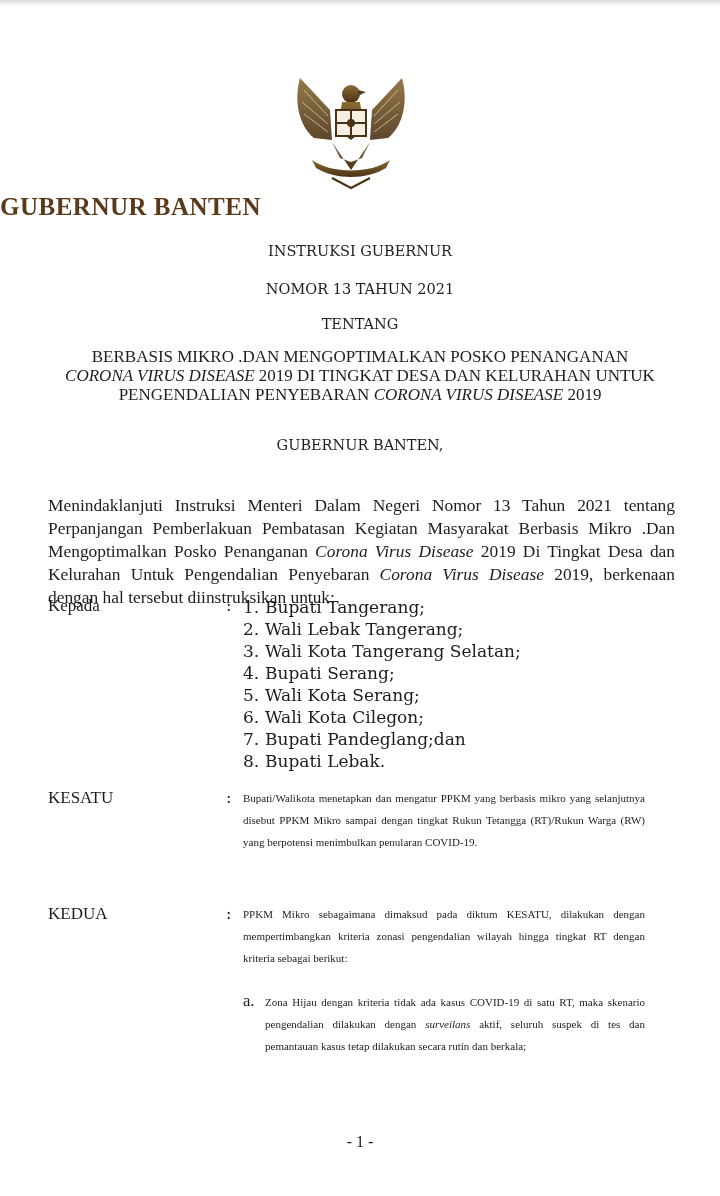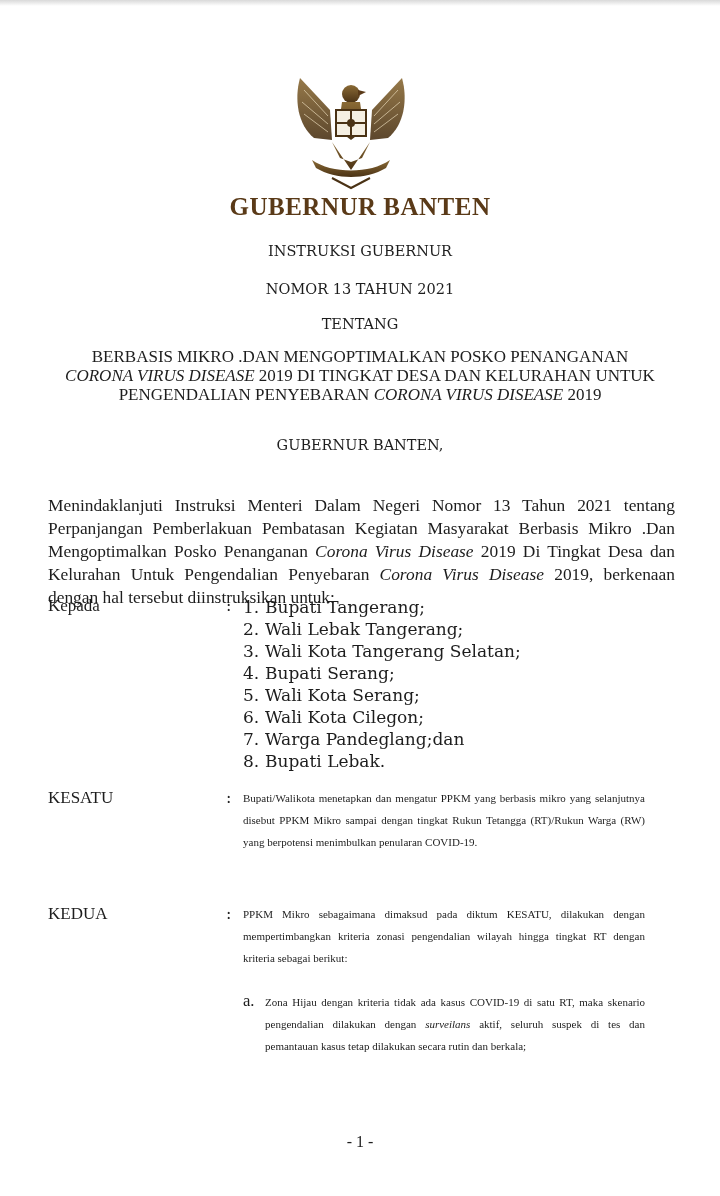--- a/index.html
+++ b/index.html
@@ -6,21 +6,21 @@
   body {
     width: 720px; height: 1196px; background: #ffffff; position: relative; overflow: hidden;
     font-family: "DejaVu Serif", "Liberation Serif", serif; color: #1d1d1d;
   }
   .topbar {
     position: absolute; left: 0; top: 0; width: 720px; height: 6px;
     background: linear-gradient(#d9d9d9, #ffffff);
   }
   .emblem { position: absolute; left: 292px; top: 70px; width: 118px; height: 120px; }
   .title-gov {
-    position: absolute; left: 0; width: 720px; top: 193px; text-align: center;
+    position: absolute; left: 0; width: 720px; top: 193px; text-align: left;
     font-family: "Liberation Serif", serif; font-weight: bold; font-size: 25px;
     color: #5a3a18; letter-spacing: 0.5px;
   }
   .center-line {
     position: absolute; left: 0; width: 720px; text-align: center; font-size: 14.5px;
     font-family: "DejaVu Serif", serif;
   }
   .subject {
     position: absolute; left: 40px; width: 640px; top: 347px; text-align: center;
     font-family: "Liberation Serif", serif; font-size: 17px; line-height: 19px;
@@ -102,21 +102,21 @@
 
 <div class="label" style="top:596px">Kepada</div>
 <div class="colon" style="top:596px">:</div>
 <ul class="list">
   <li><span class="num">1.</span><span>Bupati Tangerang;</span></li>
   <li><span class="num">2.</span><span>Wali Lebak Tangerang;</span></li>
   <li><span class="num">3.</span><span>Wali Kota Tangerang Selatan;</span></li>
   <li><span class="num">4.</span><span>Bupati Serang;</span></li>
   <li><span class="num">5.</span><span>Wali Kota Serang;</span></li>
   <li><span class="num">6.</span><span>Wali Kota Cilegon;</span></li>
-  <li><span class="num">7.</span><span>Warga Pandeglang;dan</span></li>
+  <li><span class="num">7.</span><span>Bupati Pandeglang;dan</span></li>
   <li><span class="num">8.</span><span>Bupati Lebak.</span></li>
 </ul>
 
 <div class="label" style="top:788px">KESATU</div>
 <div class="colon" style="top:788px">:</div>
 <div class="para" style="top:787px">Bupati/Walikota menetapkan dan mengatur PPKM yang berbasis mikro yang selanjutnya disebut PPKM Mikro sampai dengan tingkat Rukun Tetangga (RT)/Rukun Warga (RW) yang berpotensi menimbulkan penularan COVID-19.</div>
 
 <div class="label" style="top:904px">KEDUA</div>
 <div class="colon" style="top:904px">:</div>
 <div class="para" style="top:903px">PPKM Mikro sebagaimana dimaksud pada diktum KESATU, dilakukan dengan mempertimbangkan kriteria zonasi pengendalian wilayah hingga tingkat RT dengan kriteria sebagai berikut:</div>

